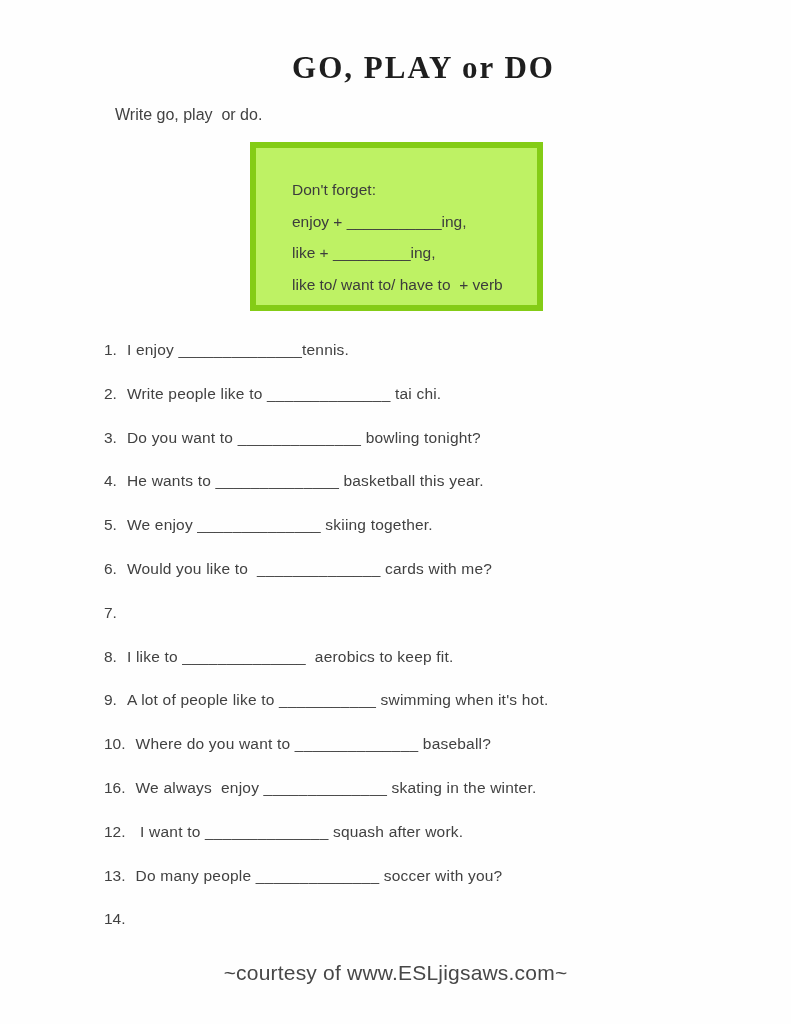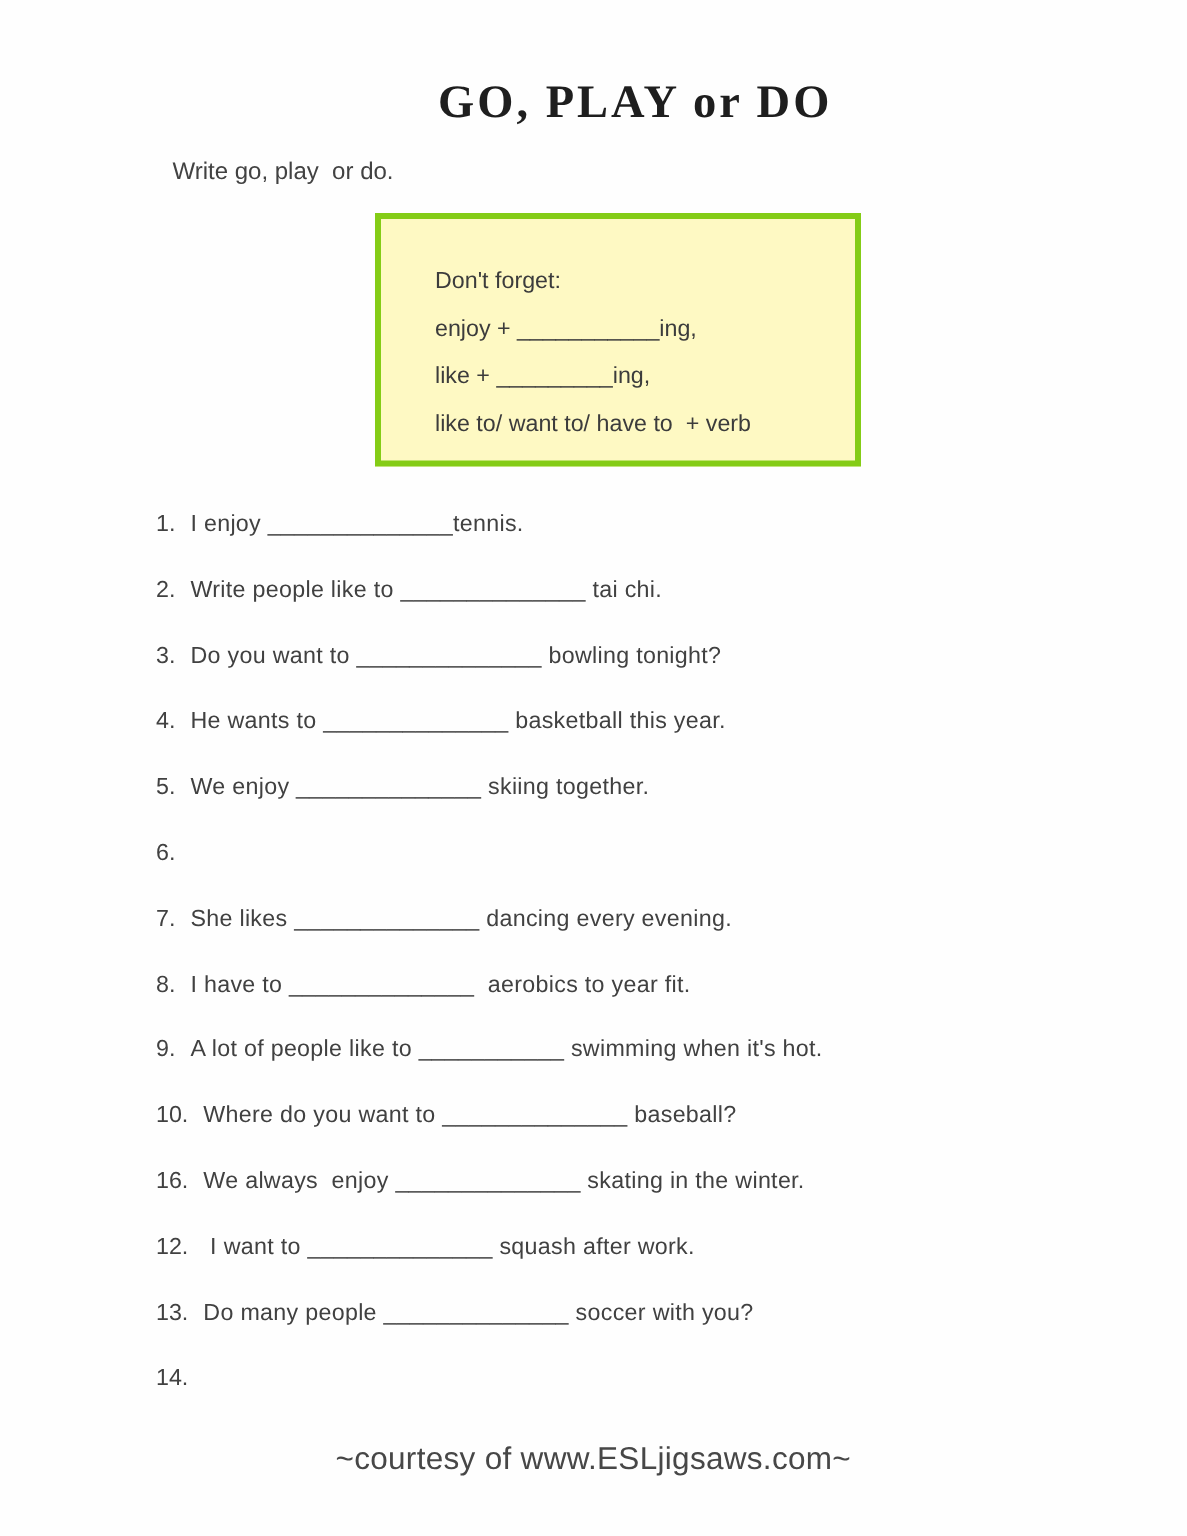--- a/index.html
+++ b/index.html
@@ -33,26 +33,26 @@
     top: 106px;
     font-size: 16px;
     color: #424242;
     white-space: pre-wrap;
     margin-left: 12px;
   }
   .reminder-box {
     position: absolute;
     left: 250px;
     top: 142px;
-    width: 324px;
+    width: 293px;
     height: 169px;
-    border: 4px solid #84cc16;
+    border: 6px solid #84cc16;
     box-sizing: border-box;
     padding: 26px 0 0 36px;
-    background: #fef9c3;
+    background: #bef264;
   }
   .reminder-box .line {
     font-size: 15.5px;
     line-height: 31.5px;
     color: #3c3c3c;
     white-space: pre-wrap;
   }
   .exercise-list {
     position: absolute;
     left: 104px;
@@ -114,28 +114,28 @@
     <div class="item">
       <span class="num">4.</span>
       <span class="txt">He wants to ______________ basketball this year.</span>
     </div>
     <div class="item">
       <span class="num">5.</span>
       <span class="txt">We enjoy ______________ skiing together.</span>
     </div>
     <div class="item">
       <span class="num">6.</span>
+      <span class="txt">Would you like to  ______________ cards with me?</span>
     </div>
     <div class="item">
       <span class="num">7.</span>
-      <span class="txt">She likes ______________ dancing every evening.</span>
     </div>
     <div class="item">
       <span class="num">8.</span>
-      <span class="txt">I have to ______________  aerobics to year fit.</span>
+      <span class="txt">I like to ______________  aerobics to keep fit.</span>
     </div>
     <div class="item">
       <span class="num">9.</span>
       <span class="txt">A lot of people like to ___________ swimming when it's hot.</span>
     </div>
     <div class="item">
       <span class="num">10.</span>
       <span class="txt">Where do you want to ______________ baseball?</span>
     </div>
     <div class="item">

